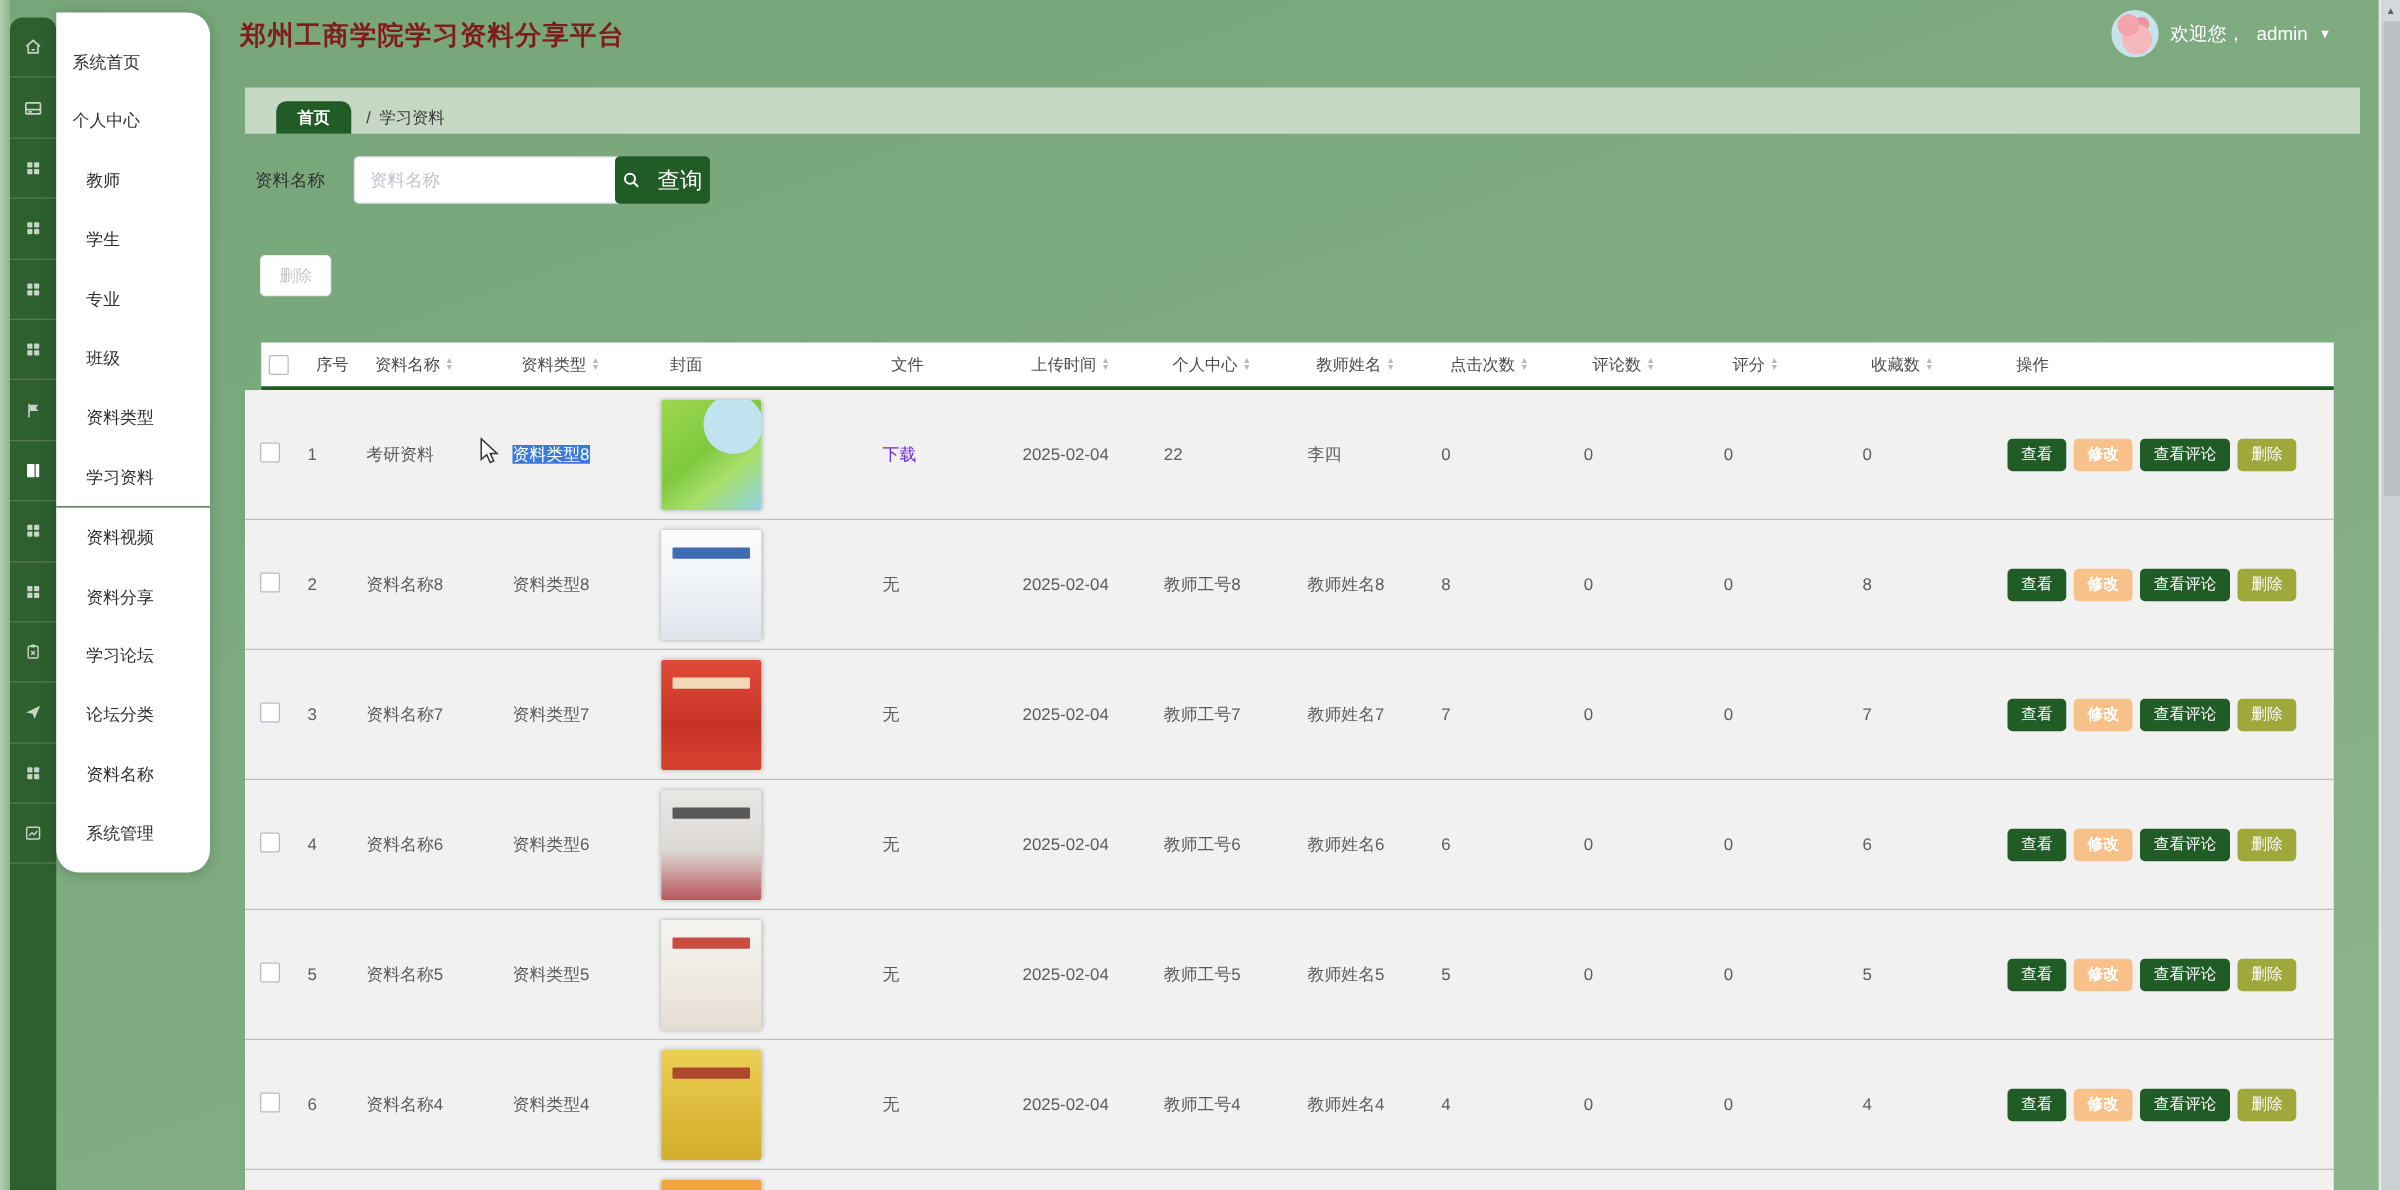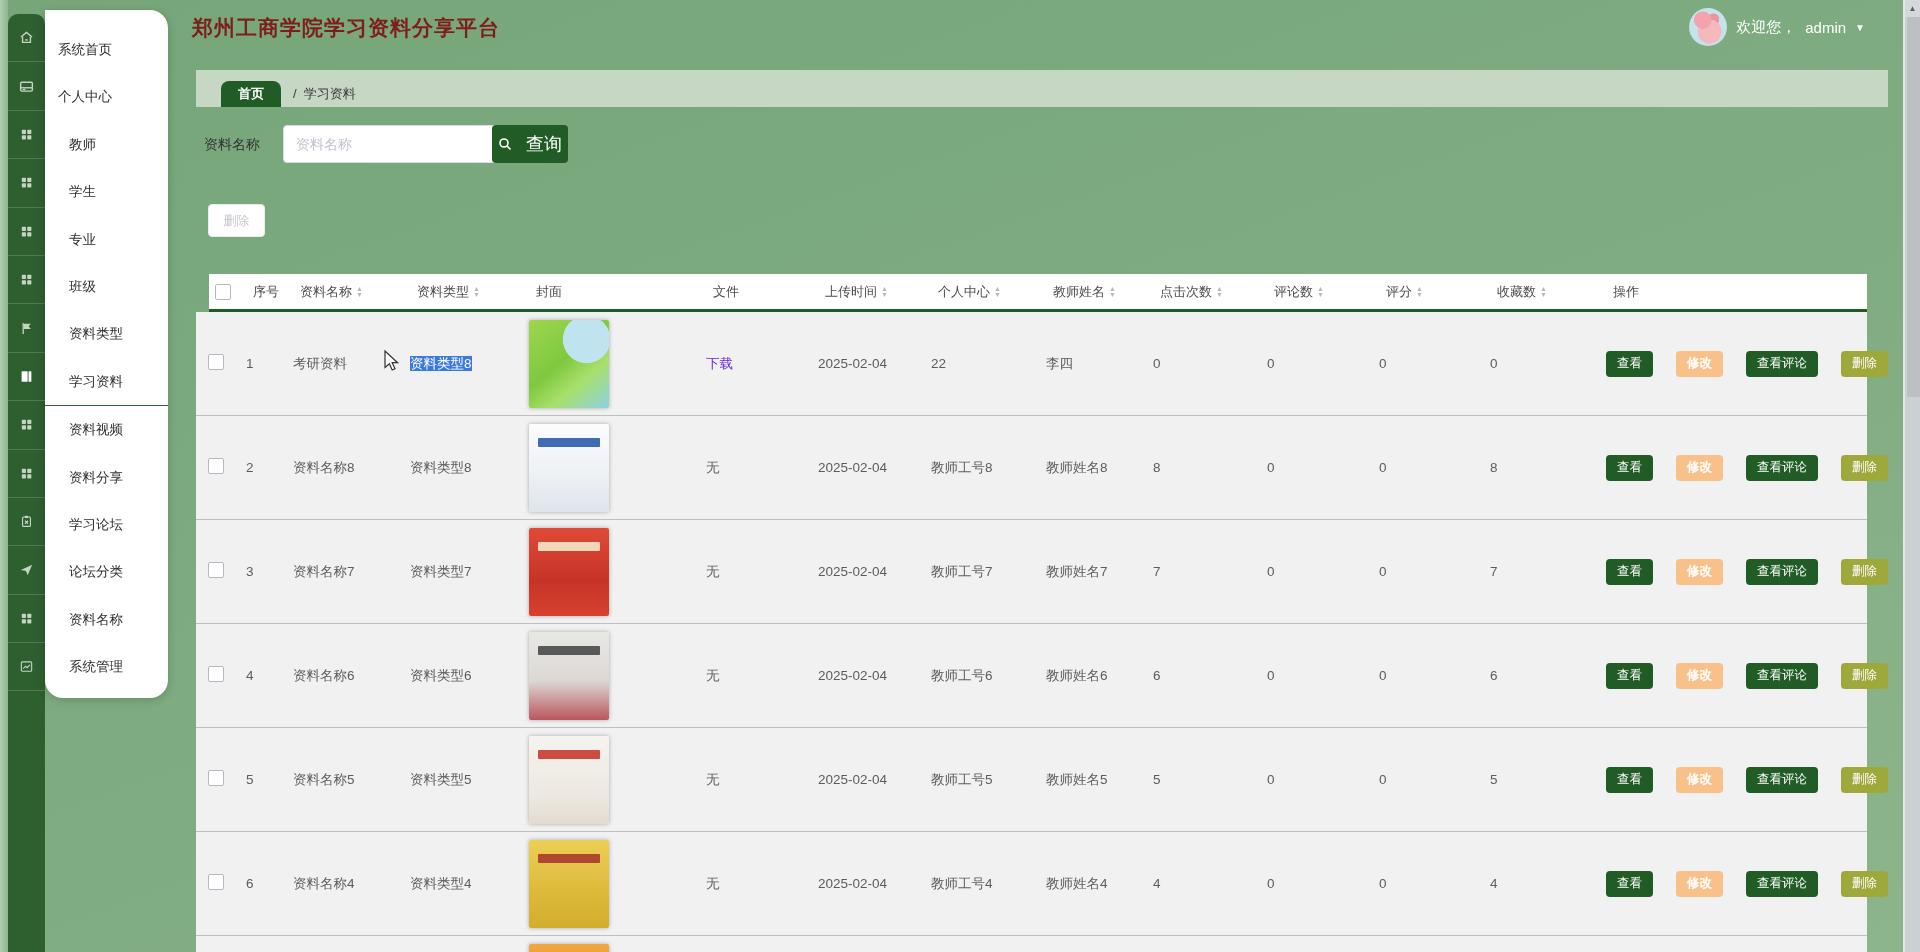--- a/index.html
+++ b/index.html
@@ -70,21 +70,21 @@
     font-size:13.5px;color:#5c5c5c;}
   .checkbox{width:14px;height:14px;border:1px solid #b6bac2;border-radius:2px;
     background:#fff;margin-left:6px;cursor:pointer;display:inline-block;}
   .pad{padding-left:6px;}
   .cover{width:80px;height:88px;border-radius:2px;position:relative;
     box-shadow:0 0 4px rgba(0,0,0,.3);}
   .cover .bar{position:absolute;left:11%;top:17%;width:78%;height:9px;border-radius:1px;opacity:.9;}
   .link-download{color:#6d28d9;cursor:pointer;}
   .file-none{color:#5c5c5c;}
   .sel{background:#3c79dd;color:#fff;}
-  .actions{display:flex;gap:23px;align-items:center;}
+  .actions{display:flex;gap:6px;align-items:center;}
   .btn{height:26px;border:none;border-radius:4px;color:#fff;font-size:12.5px;
     padding:0 11px;cursor:pointer;white-space:nowrap;}
   .btn.view,.btn.comments{background:#215c26;}
   .btn.edit{background:#f8c18a;font-weight:bold;}
   .btn.del{background:#9fa83b;}
   
   .scrollbar{position:absolute;right:0;top:0;width:17px;height:952px;
     background:#cbd0d3;border-left:2px solid #e4e7e8;box-sizing:border-box;cursor:pointer;}
   .scroll-arrow{height:17px;display:flex;align-items:center;justify-content:center;
     font-size:8px;color:#606060;background:#d4d8da;}

